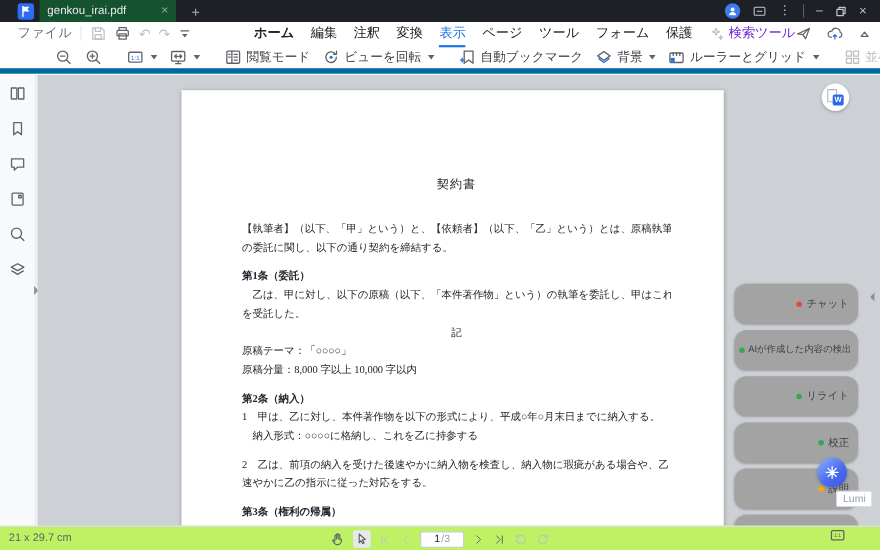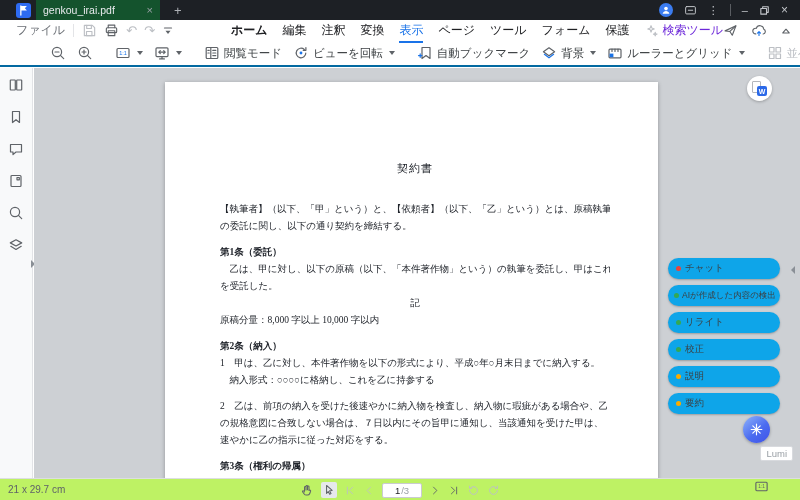--- a/index.html
+++ b/index.html
@@ -26,21 +26,21 @@
   .mico { margin-right:7px; display:inline-flex; }
   .menu-items { display:flex; gap:15px; margin-left:50px; color:#202124; }
   .mi { position:relative; cursor:default; white-space:nowrap; }
   .mi.first { font-weight:bold; }
   .mi.active { color:#1a73e8; }
   .mi.active::after { content:""; position:absolute; left:0; right:0; bottom:-4px; height:2px; background:#1a73e8; }
   .search-tools { margin-left:16px; color:#6d28d9; display:flex; align-items:center; gap:4px; white-space:nowrap; }
   .mright { margin-left:auto; display:flex; align-items:center; gap:13px; color:#5f6368; }
 
   
-  .toolbar { height:26px; background:#fff; border-bottom:2px solid #0369a1; display:flex; align-items:center; padding-left:50px; font-size:11.5px; color:#3c4043; }
+  .toolbar { height:26px; background:#fff; border-bottom:5px solid #0369a1; display:flex; align-items:center; padding-left:50px; font-size:11.5px; color:#3c4043; }
   .titem { display:flex; align-items:center; gap:4px; margin-right:11px; white-space:nowrap; }
   .titem.dimmed { color:#b8bbc1; }
   .tsep { width:1px; height:14px; background:#e2e3e6; margin-right:11px; }
   .car { width:0; height:0; border-left:3.5px solid transparent; border-right:3.5px solid transparent; border-top:4px solid #5f6368; margin-left:2px; }
 
   
   .ic { display:inline-flex; color:#5f6368; line-height:0; }
   .ic.dim { color:#bcbfc4; }
   .ic svg { stroke:currentColor; fill:none; stroke-width:1.2; stroke-linecap:round; stroke-linejoin:round; }
 
@@ -56,21 +56,21 @@
   .dl.b { font-weight:bold; }
   .dl.g { margin-top:9px; }
   .dl.t { font-size:11px; letter-spacing:1px; margin-bottom:24px; }
 
   .wordbtn { position:absolute; right:28px; top:8px; width:25px; height:25px; border-radius:50%; background:#fff; box-shadow:0 1px 3px rgba(0,0,0,.25); display:flex; align-items:center; justify-content:center; }
   .wwrap { position:relative; width:15px; height:15px; }
   .wdoc { position:absolute; left:0; top:0; width:9px; height:12px; border:1px solid #b4b7bc; border-radius:1px; background:#fff; }
   .wbadge { position:absolute; right:0; bottom:0; width:10px; height:10px; border-radius:2px; background:#2b69e8; color:#fff; font-size:7px; font-weight:bold; display:flex; align-items:center; justify-content:center; }
 
   .ai { position:absolute; right:20px; top:190px; width:112px; display:flex; flex-direction:column; gap:6px; font-size:9.5px; }
-  .pill { height:21px; background:#0ea5e9; border-radius:11px; box-shadow:0 1px 2px rgba(60,64,67,.35); display:flex; align-items:center; gap:4px; padding:0 8px; color:#3c4043; white-space:nowrap; overflow:hidden; cursor:default; }
+  .pill { height:36px; background:#a3a3a3; border-radius:11px; box-shadow:0 1px 2px rgba(60,64,67,.35); display:flex; align-items:center; gap:4px; padding:0 8px; color:#3c4043; white-space:nowrap; overflow:hidden; cursor:default;justify-content:flex-end; }
   .pill.sm { font-size:8.5px; padding:0 6px; gap:3px; }
   .dot { width:5px; height:5px; border-radius:50%; flex:none; }
 
   .lumi { position:absolute; right:30px; top:348px; width:27px; height:27px; border-radius:50%; background:linear-gradient(140deg,#8fb3fb 0%,#4b6cf0 55%,#3f52e8 100%); box-shadow:0 1px 3px rgba(0,0,0,.3); display:flex; align-items:center; justify-content:center; }
   .lumi-tip { position:absolute; right:7px; top:378px; background:#fff; border:1px solid #d8dade; color:#9aa0a6; font-size:9.5px; padding:1px 5px; border-radius:2px; }
   .right-handle { position:absolute; right:5px; top:198px; width:0; height:0; border-top:4px solid transparent; border-bottom:4px solid transparent; border-right:4px solid #8a8f96; }
 
   
   .statusbar { position:absolute; left:0; right:0; bottom:0; height:22px; background:#bef264; border-top:1px solid #dcdee1; font-size:10px; color:#5f6368; }
   .sb-size { position:absolute; left:8px; top:5px; }
@@ -340,26 +340,26 @@
     <div class="canvas">
       <div class="page">
         <div class="doc">
           <div class="dl c t">契約書</div>
           <div class="dl">【執筆者】（以下、「甲」という）と、【依頼者】（以下、「乙」という）とは、原稿執筆業務</div>
           <div class="dl">の委託に関し、以下の通り契約を締結する。</div>
           <div class="dl b g">第1条（委託）</div>
           <div class="dl">　乙は、甲に対し、以下の原稿（以下、「本件著作物」という）の執筆を委託し、甲はこれ</div>
           <div class="dl">を受託した。</div>
           <div class="dl c">記</div>
+          <div class="dl">原稿テーマ：「○○○○」</div>
           <div class="dl">原稿分量：8,000 字以上 10,000 字以内</div>
           <div class="dl b g">第2条（納入）</div>
           <div class="dl">1　甲は、乙に対し、本件著作物を以下の形式により、平成○年○月末日までに納入する。</div>
           <div class="dl">　納入形式：○○○○に格納し、これを乙に持参する</div>
           <div class="dl g">2　乙は、前項の納入を受けた後速やかに納入物を検査し、納入物に瑕疵がある場合や、乙</div>
-          <div class="dl">の規格意図に合致しない場合は、７日以内にその旨甲に通知し、当該通知を受けた甲は、</div>
           <div class="dl">速やかに乙の指示に従った対応をする。</div>
           <div class="dl b g">第3条（権利の帰属）</div>
         </div>
       </div>
 
       <div class="wordbtn">
         <span class="wwrap">
           <span class="wdoc"></span>
           <span class="wbadge">W</span>
         </span>

